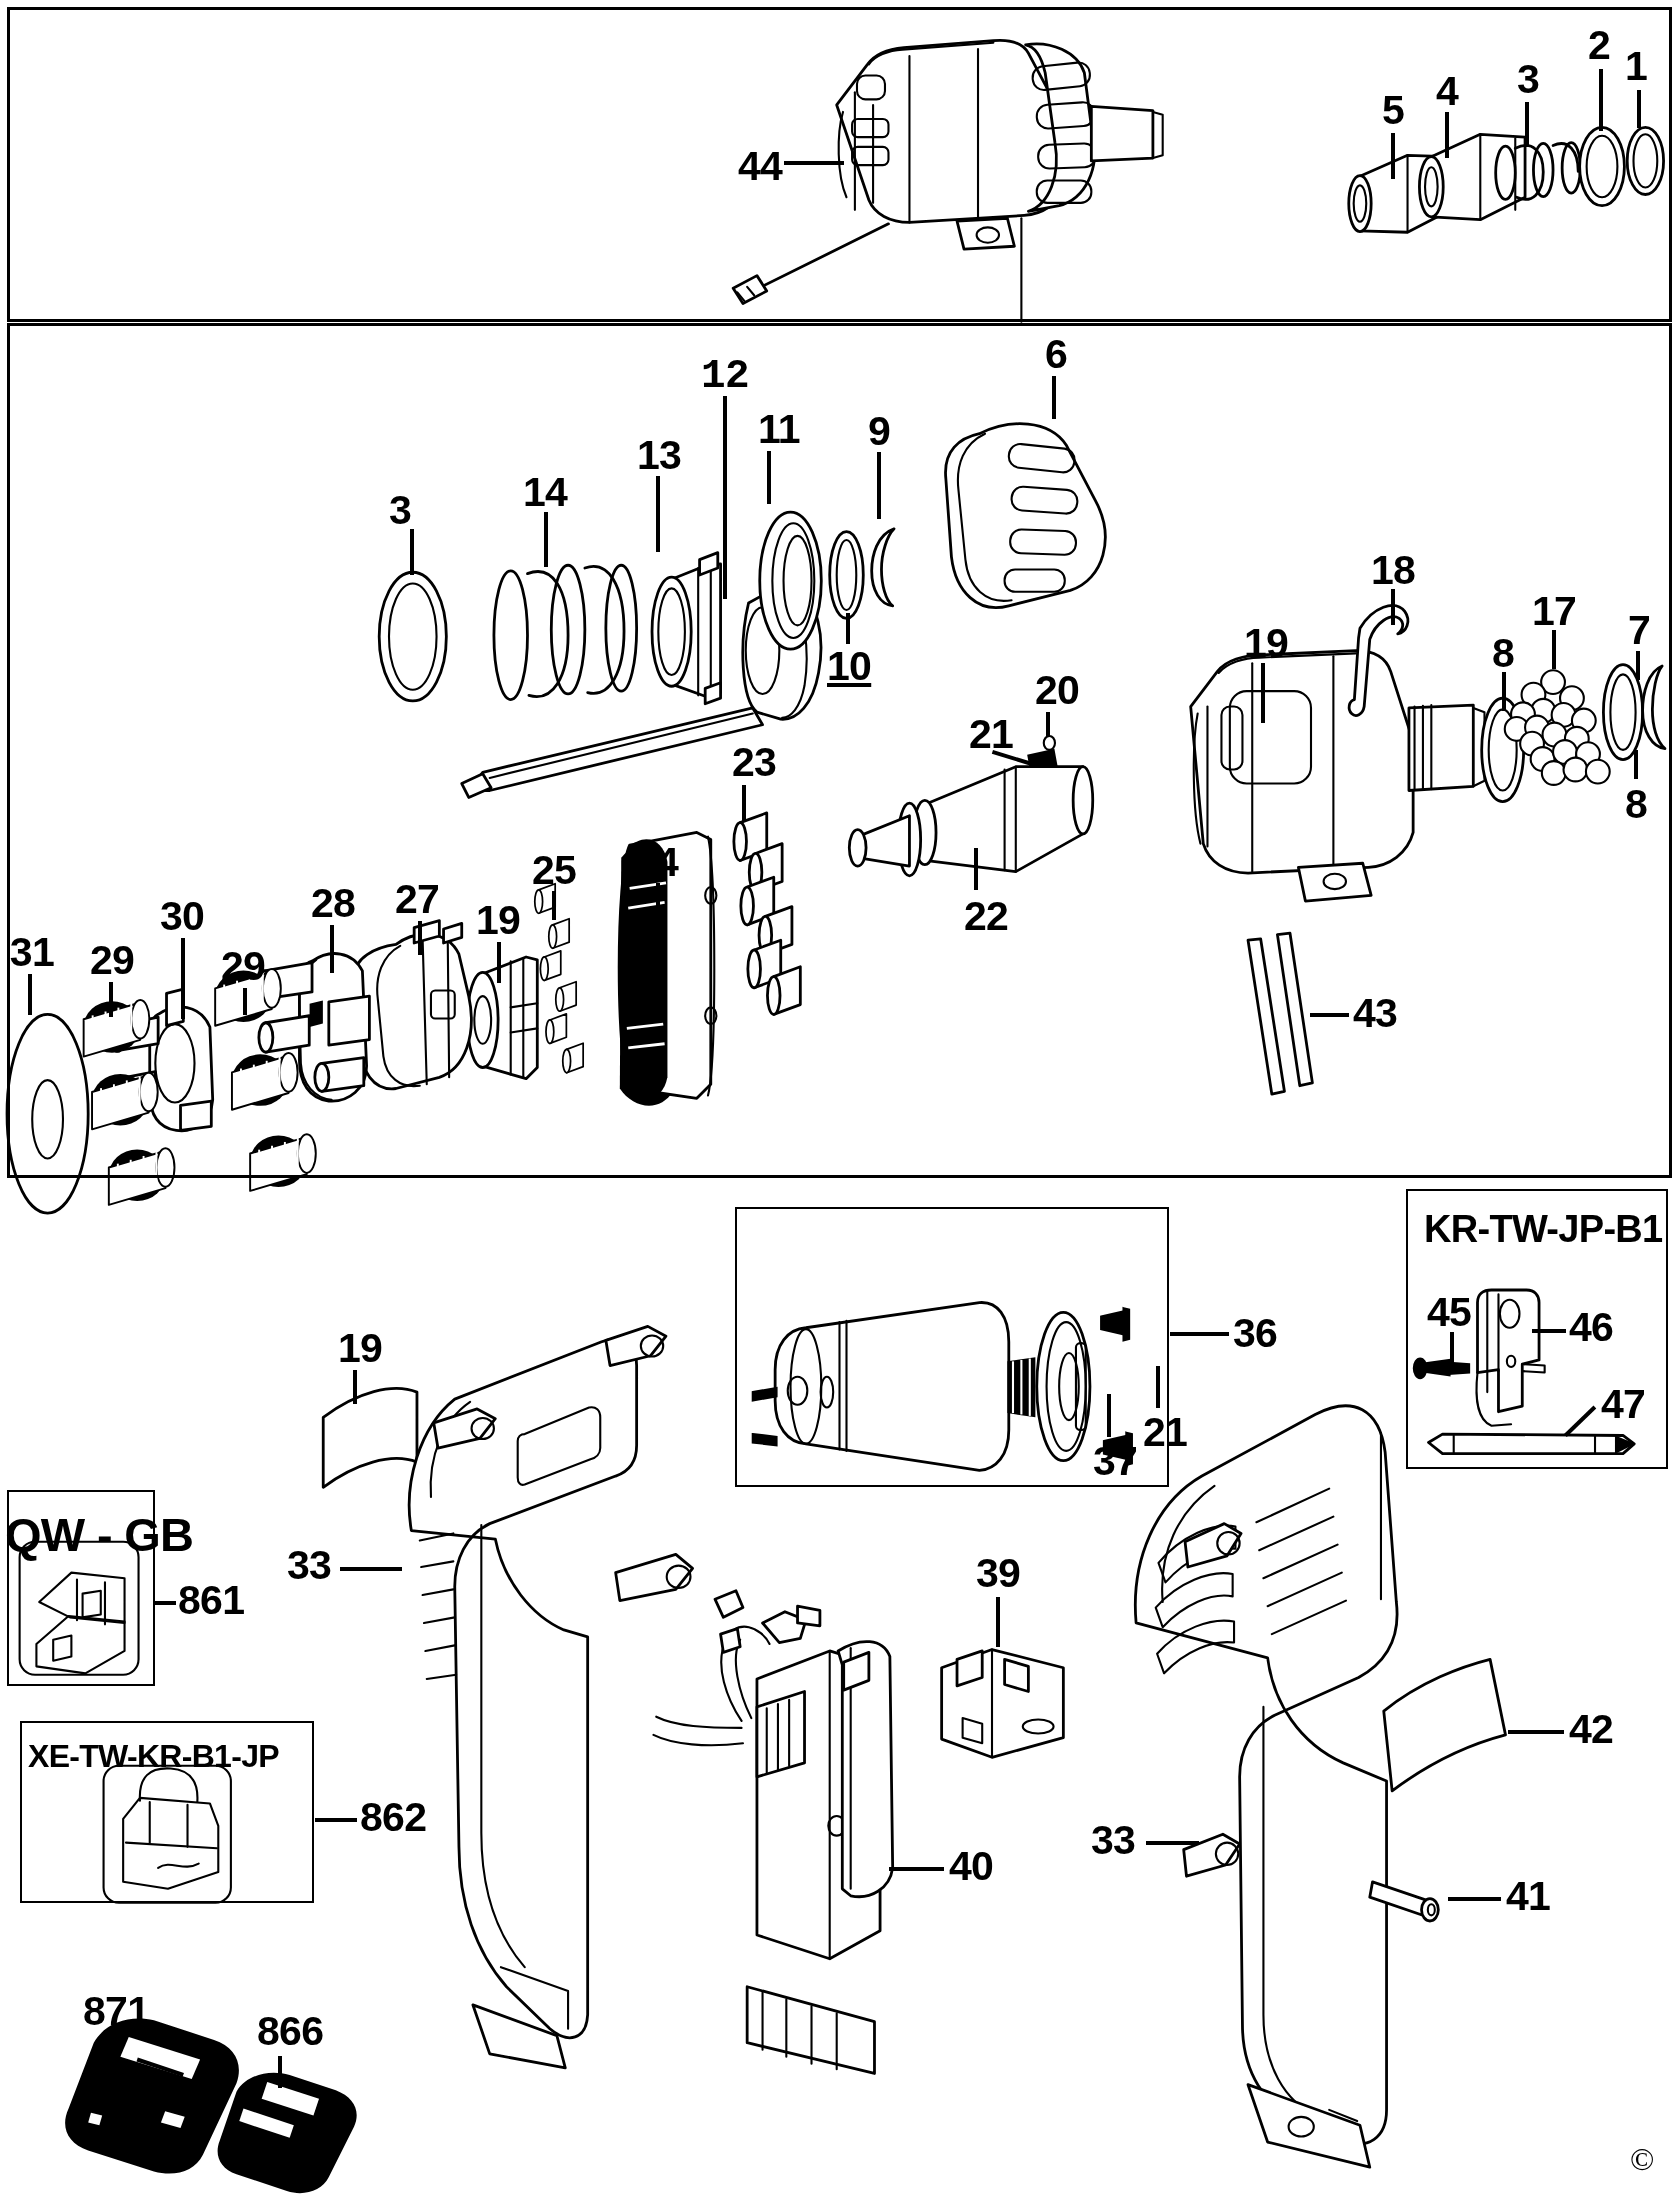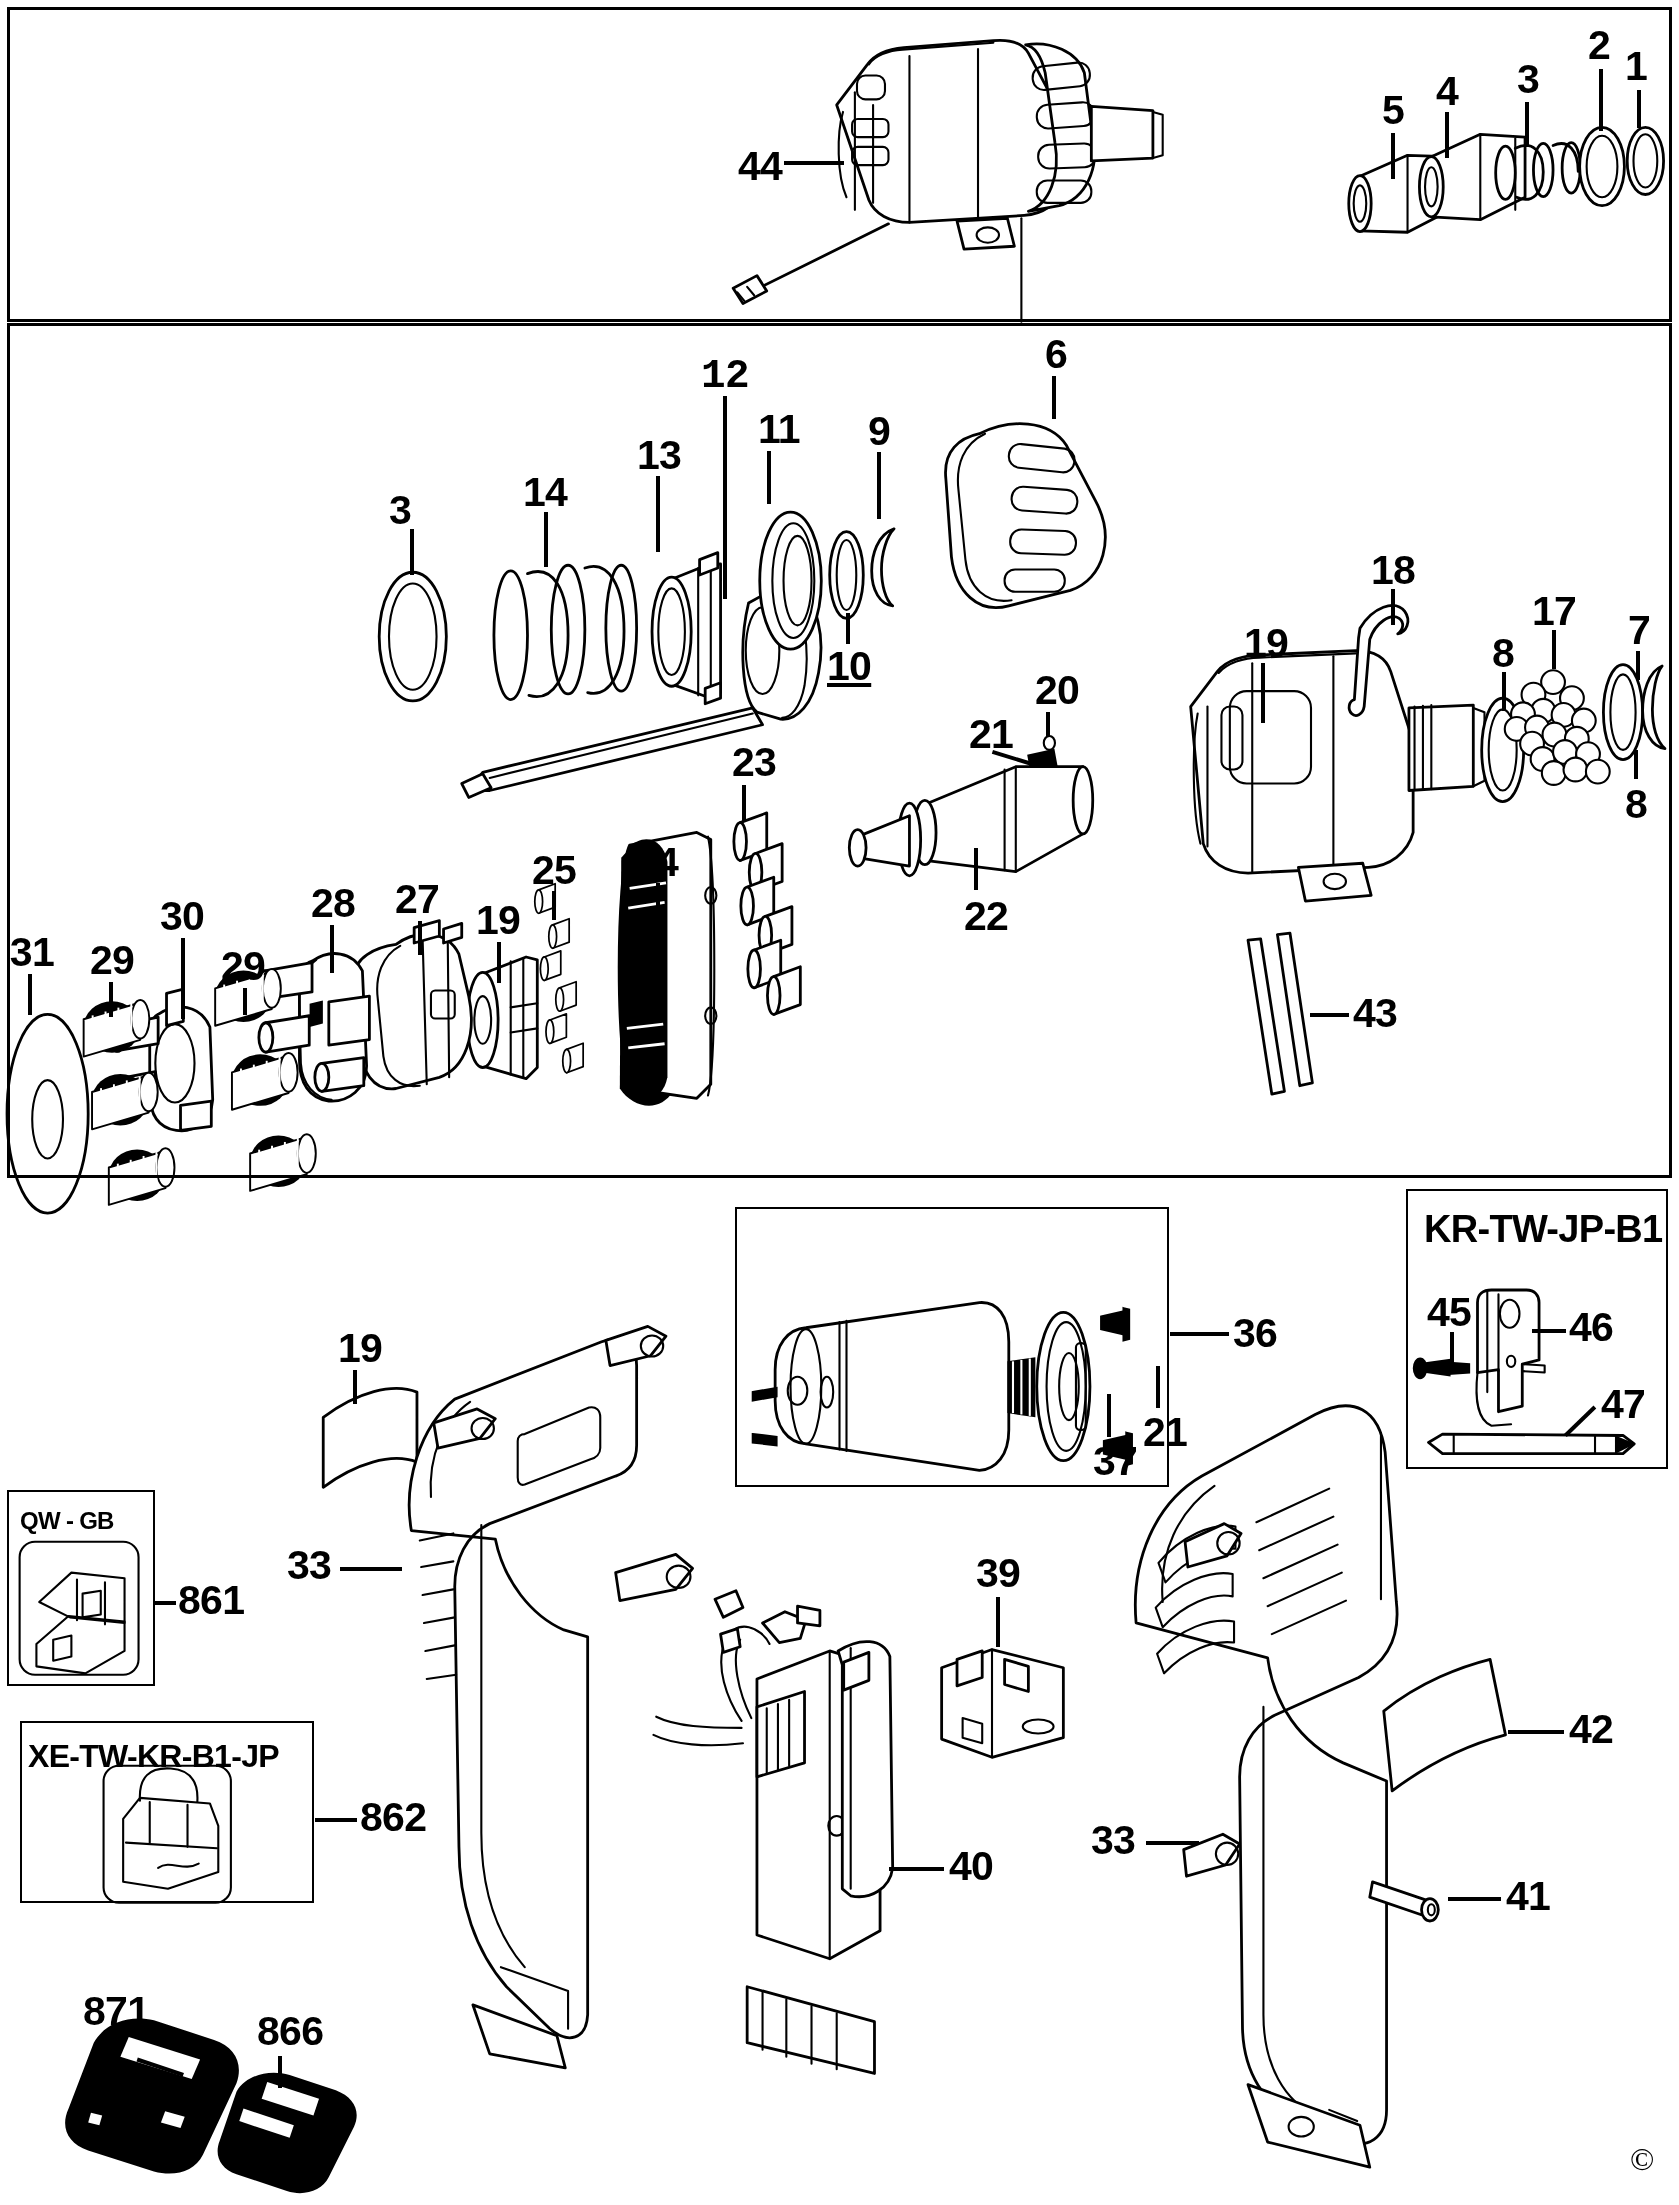--- a/index.html
+++ b/index.html
@@ -637,21 +637,21 @@
   </svg>
 
   <div class="frame" style="left:7px;top:7px;width:1665px;height:315px;"></div>
   <div class="frame" style="left:7px;top:323px;width:1665px;height:855px;"></div>
   <div class="frame thin" style="left:735px;top:1207px;width:434px;height:280px;"></div>
   <div class="frame thin" style="left:1406px;top:1189px;width:262px;height:280px;"></div>
   <div class="frame thin" style="left:7px;top:1490px;width:148px;height:196px;"></div>
   <div class="frame thin" style="left:19.6px;top:1721px;width:294px;height:182px;"></div>
 
   <div class="boxtitle" style="left:1424px;top:1208px;">KR-TW-JP-B1</div>
-  <div class="boxtitle" style="left:20px;top:1507px;font-size:24px;">QW - GB</div>
+  <div class="boxtitle" style="left:5px;top:1507px;font-size:47px;">QW - GB</div>
   <div class="boxtitle" style="left:28px;top:1738px;font-size:32px;">XE-TW-KR-B1-JP</div>
 
   <div class="lead h" style="left:784px;top:161px;width:60px;"></div>
   <div class="lead v" style="left:1391px;top:133px;height:46px;"></div>
   <div class="lead v" style="left:1445px;top:112px;height:46px;"></div>
   <div class="lead v" style="left:1525px;top:102px;height:45px;"></div>
   <div class="lead v" style="left:1599px;top:69px;height:62px;"></div>
   <div class="lead v" style="left:1637px;top:90px;height:38px;"></div>
 
   <div class="lead v" style="left:1052px;top:376px;height:43px;"></div>

